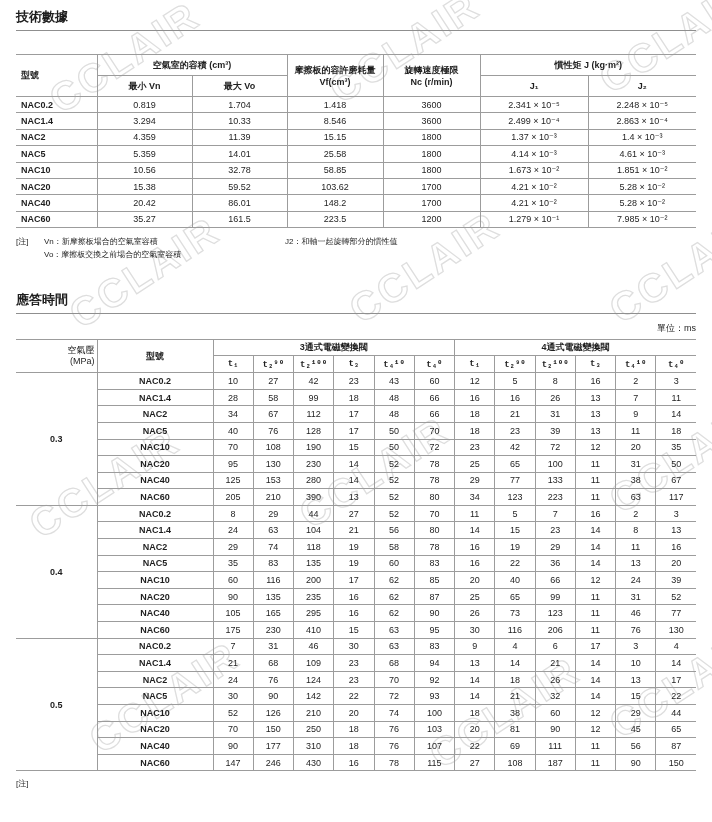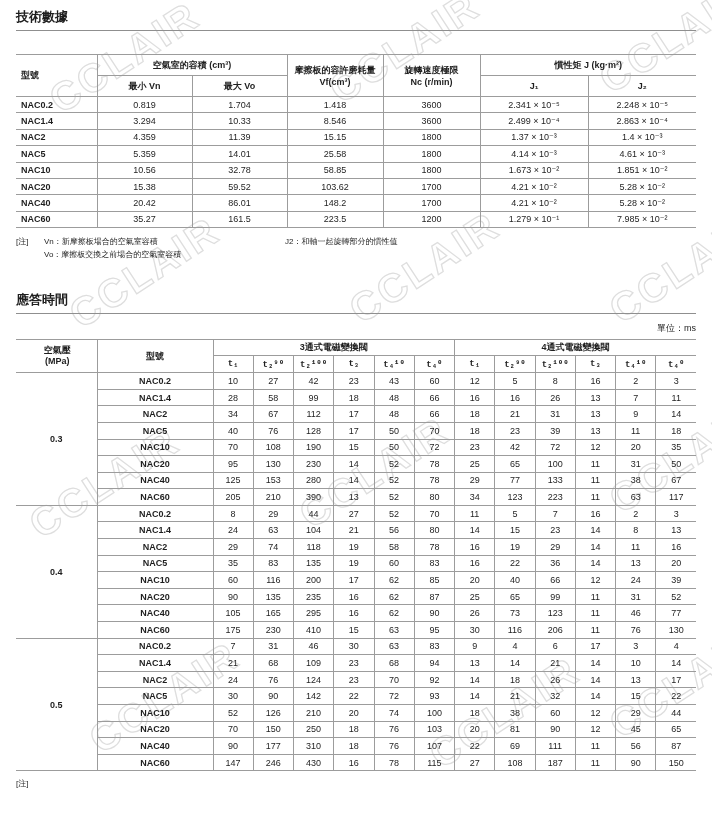--- a/index.html
+++ b/index.html
@@ -52,21 +52,21 @@
 
   .title-2 { margin-top:30px; }
 
   .unit-row { text-align:right; font-size:9px; margin-top:8px; margin-bottom:4px; }
 
   #resp-table thead tr.grp-row th { height:15px; }
   #resp-table thead tr.t-row th { height:16px;font-family:Liberation Mono, monospace; }
   #resp-table tbody td { height:15.6px; }
   #resp-table td.model { font-weight:bold; }
   #resp-table td.pressure { font-weight:bold; }
-  #resp-table th.pressure-h { text-align:center; padding-left:4px; font-weight:bold; line-height:11px; }
+  #resp-table th.pressure-h { text-align:right; padding-left:4px; font-weight:normal; line-height:11px; }
 
   .footnote {
     display:grid;
     grid-template-columns:84px auto;
     margin-top:7px;
     font-size:8px;
     line-height:12px;
   }
 </style>
 </head>

